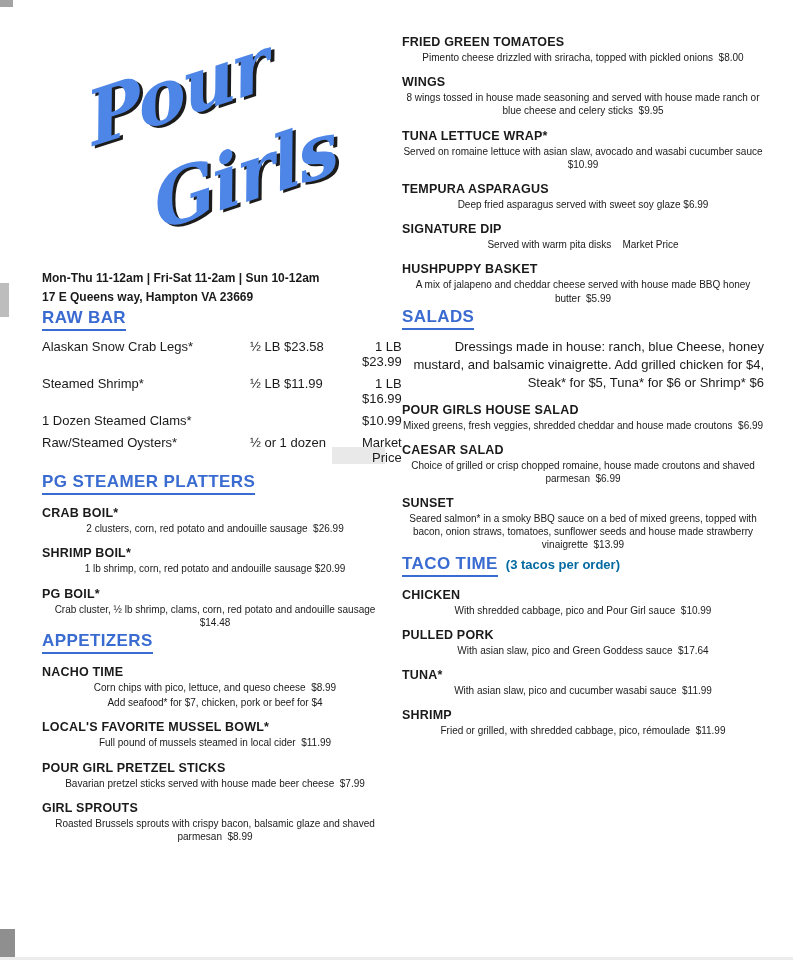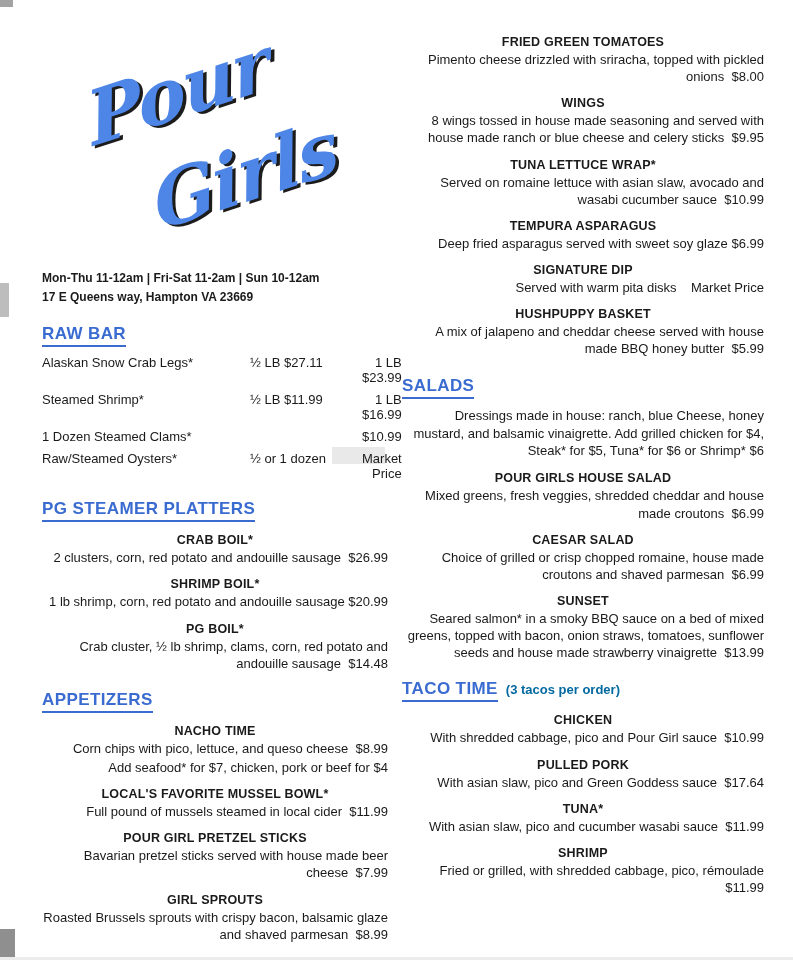--- a/index.html
+++ b/index.html
@@ -32,21 +32,21 @@
     font-size: 74px;
   }
   .logo-word-1 { left: 42px;  top: 28px; }
   .logo-word-2 { left: 108px; top: 112px; }
 
   .hours, .address {
     font-weight: bold; font-size: 12px; line-height: 1.55;
   }
 
   
-  .section-heading { margin: 18px 0 8px; }
+  .section-heading { margin: 2px 0 8px; }
   .heading-text {
     display: inline-block;
     color: var(--heading_blue, #3a6bd0);
     font-weight: bold;
     font-size: 17px;
     letter-spacing: 0.4px;
     border-bottom: 2px solid var(--heading_blue, #3a6bd0);
     padding-bottom: 1px;
   }
   .heading-note { font-weight: bold; font-size: 13px; color: #0369a1; margin-left: 8px; }
@@ -56,25 +56,25 @@
     display: grid;
     grid-template-columns: 196px 100px 1fr;
     font-size: 13px;
     margin: 7px 0;
     gap: 12px;
   }
   .raw-right { text-align: right; }
 
   
   .item-name {
-    font-weight: bold; font-size: 12.5px; text-align: center;
+    font-weight: bold; font-size: 12.5px; 
     margin-top: 11px; letter-spacing: 0.2px;
   }
   .item-desc {
-    font-size: 13px; text-align: right; line-height: 1.32; margin-top: 2px;
+    font-size: 10px; text-align: center; line-height: 1.32; margin-top: 2px;
     white-space: pre-wrap;
   }
   .salad-intro {
     font-size: 13px; text-align: right; line-height: 1.38; margin-top: 2px;
   }
 
   
   .artifact { position: absolute; }
   .artifact-top-left    { left: 0; top: 0;     width: 13px; height: 7px;  background: #a3a3a3; }
   .artifact-left-tab    { left: 0; top: 283px; width: 9px;  height: 34px; background: #bdbdbd; }
@@ -101,21 +101,21 @@
     </div>
 
     <div class="hours">Mon-Thu 11-12am | Fri-Sat 11-2am | Sun 10-12am</div>
     <div class="address">17 E Queens way, Hampton VA 23669</div>
 
     <div class="section-heading">
       <span class="heading-text">RAW BAR</span>
     </div>
     <div class="raw-row">
       <span class="raw-name">Alaskan Snow Crab Legs*</span>
-      <span class="raw-mid">½ LB  $27.11</span>
+      <span class="raw-mid">½ LB  $23.58</span>
       <span class="raw-right">1 LB  $23.99</span>
     </div>
     <div class="raw-row">
       <span class="raw-name">Steamed Shrimp*</span>
       <span class="raw-mid">½ LB  $11.99</span>
       <span class="raw-right">1 LB  $16.99</span>
     </div>
     <div class="raw-row">
       <span class="raw-name">1 Dozen Steamed Clams*</span>
       <span class="raw-mid"></span>

